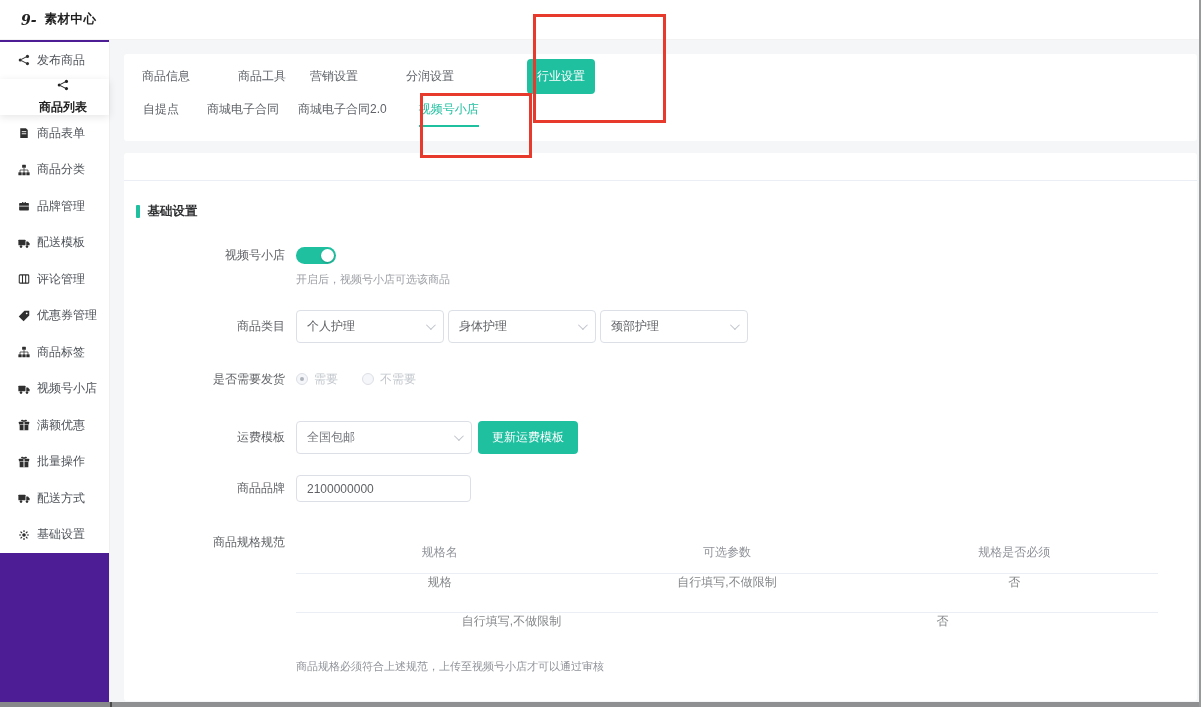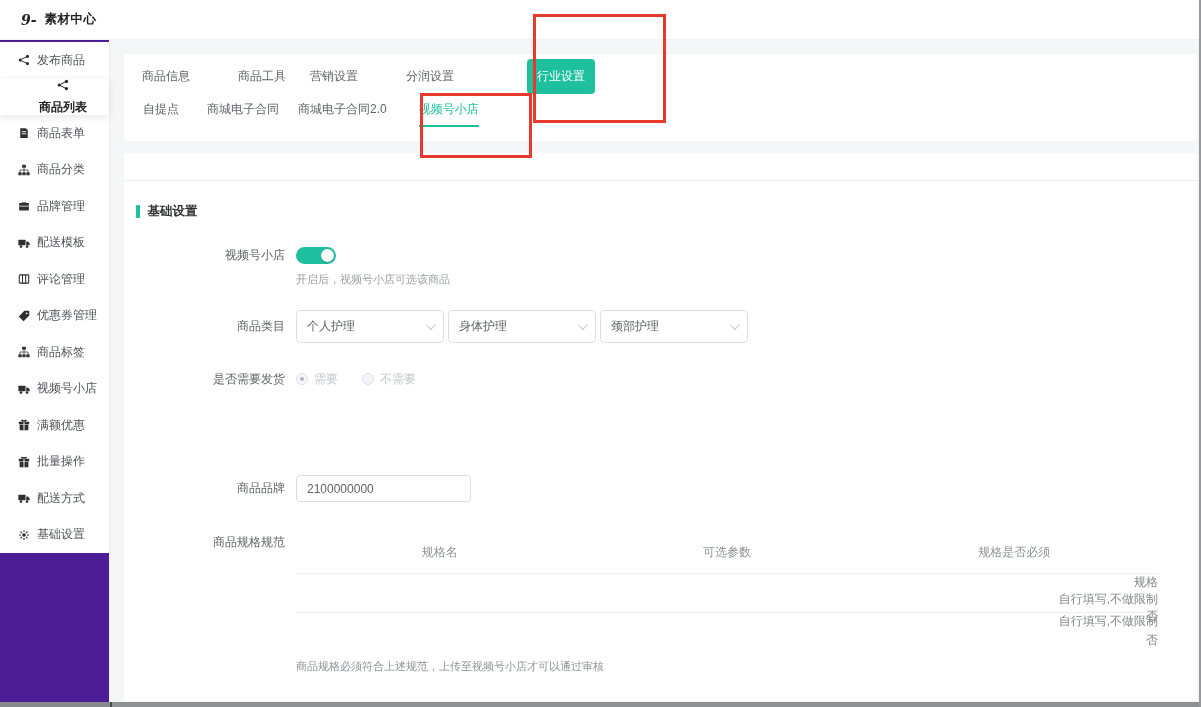--- a/index.html
+++ b/index.html
@@ -102,21 +102,21 @@
   .upd-btn{background:var(--accent);color:#fff;border:none;border-radius:4px;font-size:12px;padding:0 14px;height:33px;cursor:pointer;font-family:inherit;}
   
   .brand-input{
     width:175px;height:27px;border:1px solid var(--border);border-radius:4px;
     padding:0 10px;font-size:12px;color:var(--label);font-family:inherit;outline:none;background:#fff;
   }
   
   .spec-table{width:862px;}
   .t-head{display:flex;height:42px;align-items:center;}
   .t-head .cell{flex:1;text-align:center;font-size:12px;color:var(--muted);font-weight:400;}
-  .t-row{display:flex;height:39px;align-items:flex-end;border-top:1px solid var(--line);flex-direction:column;}
+  .t-row{display:flex;height:39px;align-items:flex-start;border-top:1px solid var(--line);}
   .t-row:last-of-type{border-bottom:1px solid var(--line);}
   .t-row .cell{flex:1;text-align:center;font-size:12px;color:#85878a;}
   .t-note{margin-top:8px;font-size:11px;color:var(--muted);}
   
   .h-scrollbar{position:absolute;left:0;right:2px;bottom:0;height:5px;background:#8f9092;z-index:9;}
   .h-scrollbar .seg{position:absolute;left:0;top:0;bottom:0;width:111px;background:#87888a;}
   .h-scrollbar .tick{position:absolute;left:110px;top:0;bottom:0;width:2px;background:#4a4a4a;}
   .win-edge{position:absolute;right:0;top:0;bottom:0;width:2px;background:#98999b;z-index:9;}
 </style>
 </head>
@@ -359,20 +359,30 @@
         <span class="rc checked"></span>
         <span>需要</span>
       </span>
       <span class="radio">
         <span class="rc"></span>
         <span>不需要</span>
       </span>
     </div>
   </div>
 
+  <div class="row r-freight">
+    <span class="lab">运费模板</span>
+    <div class="ctrl freight-wrap">
+      <div class="sel wide">
+        <span>全国包邮</span>
+        <span class="caret"></span>
+      </div>
+      <button class="upd-btn">更新运费模板</button>
+    </div>
+  </div>
 
   <div class="row r-brand">
     <span class="lab">商品品牌</span>
     <div class="ctrl">
       <input class="brand-input" value="2100000000" style="">
     </div>
   </div>
 
   <div class="row r-spec">
     <span class="lab">商品规格规范</span>

